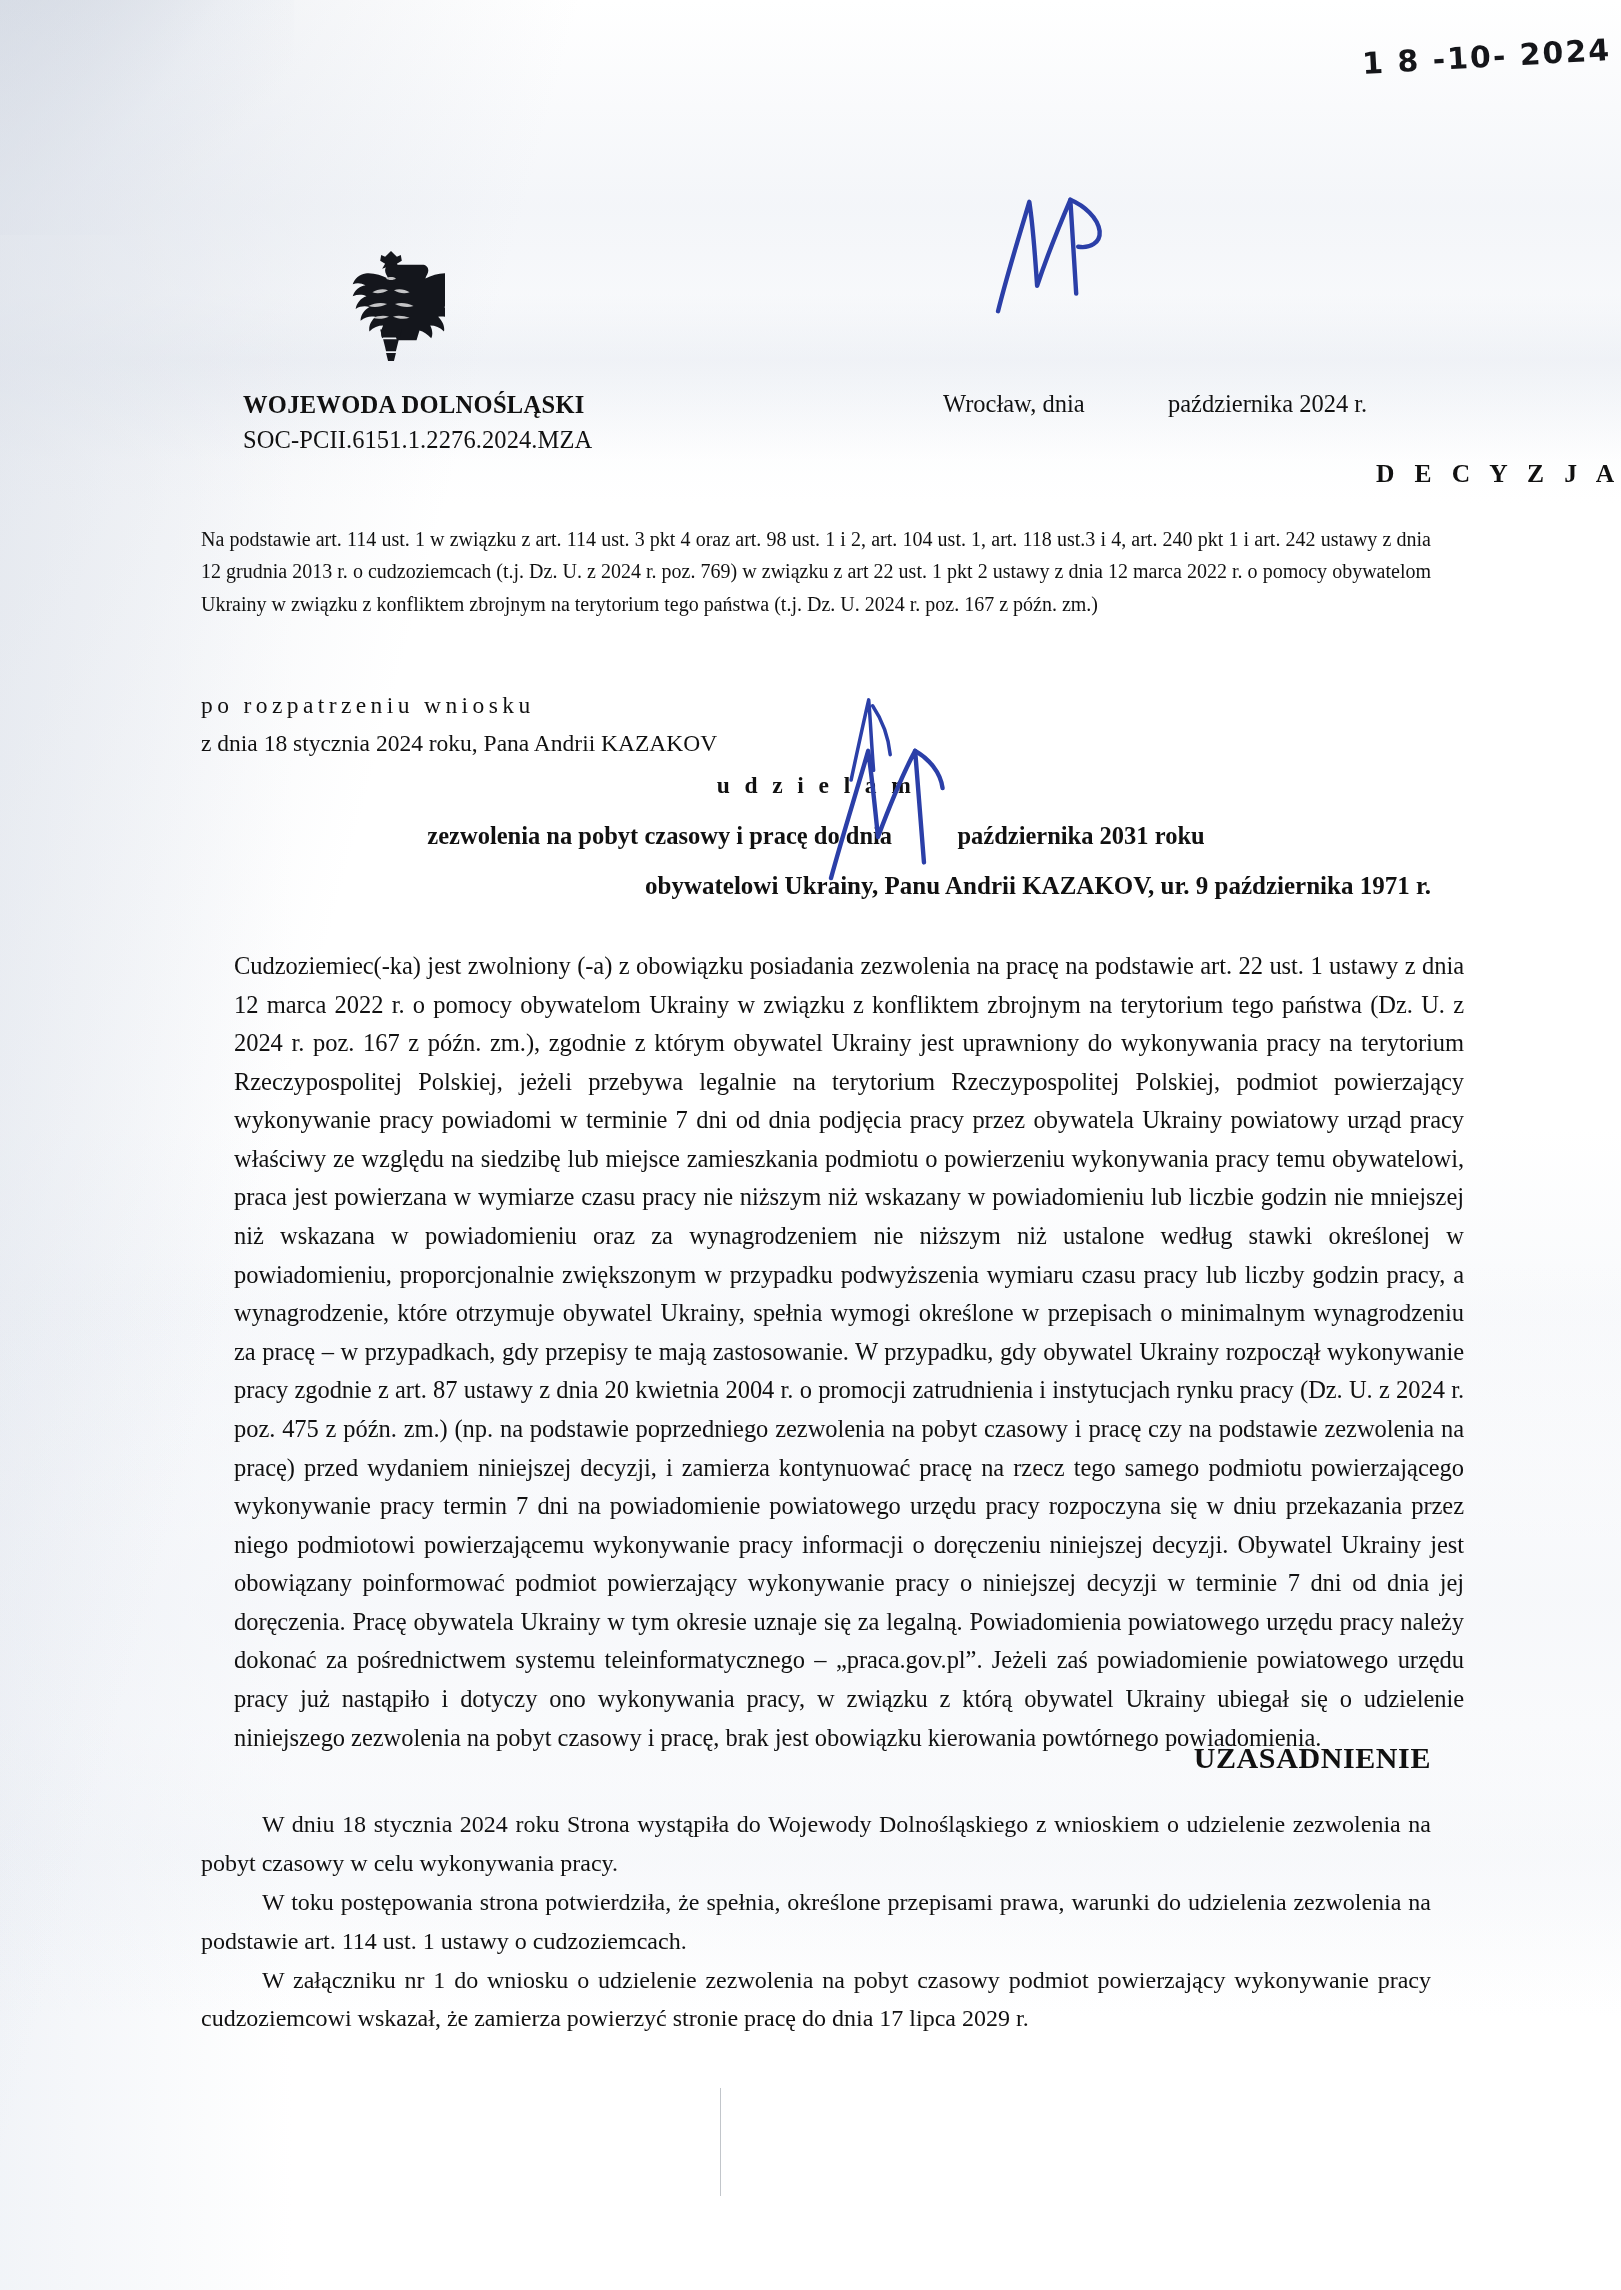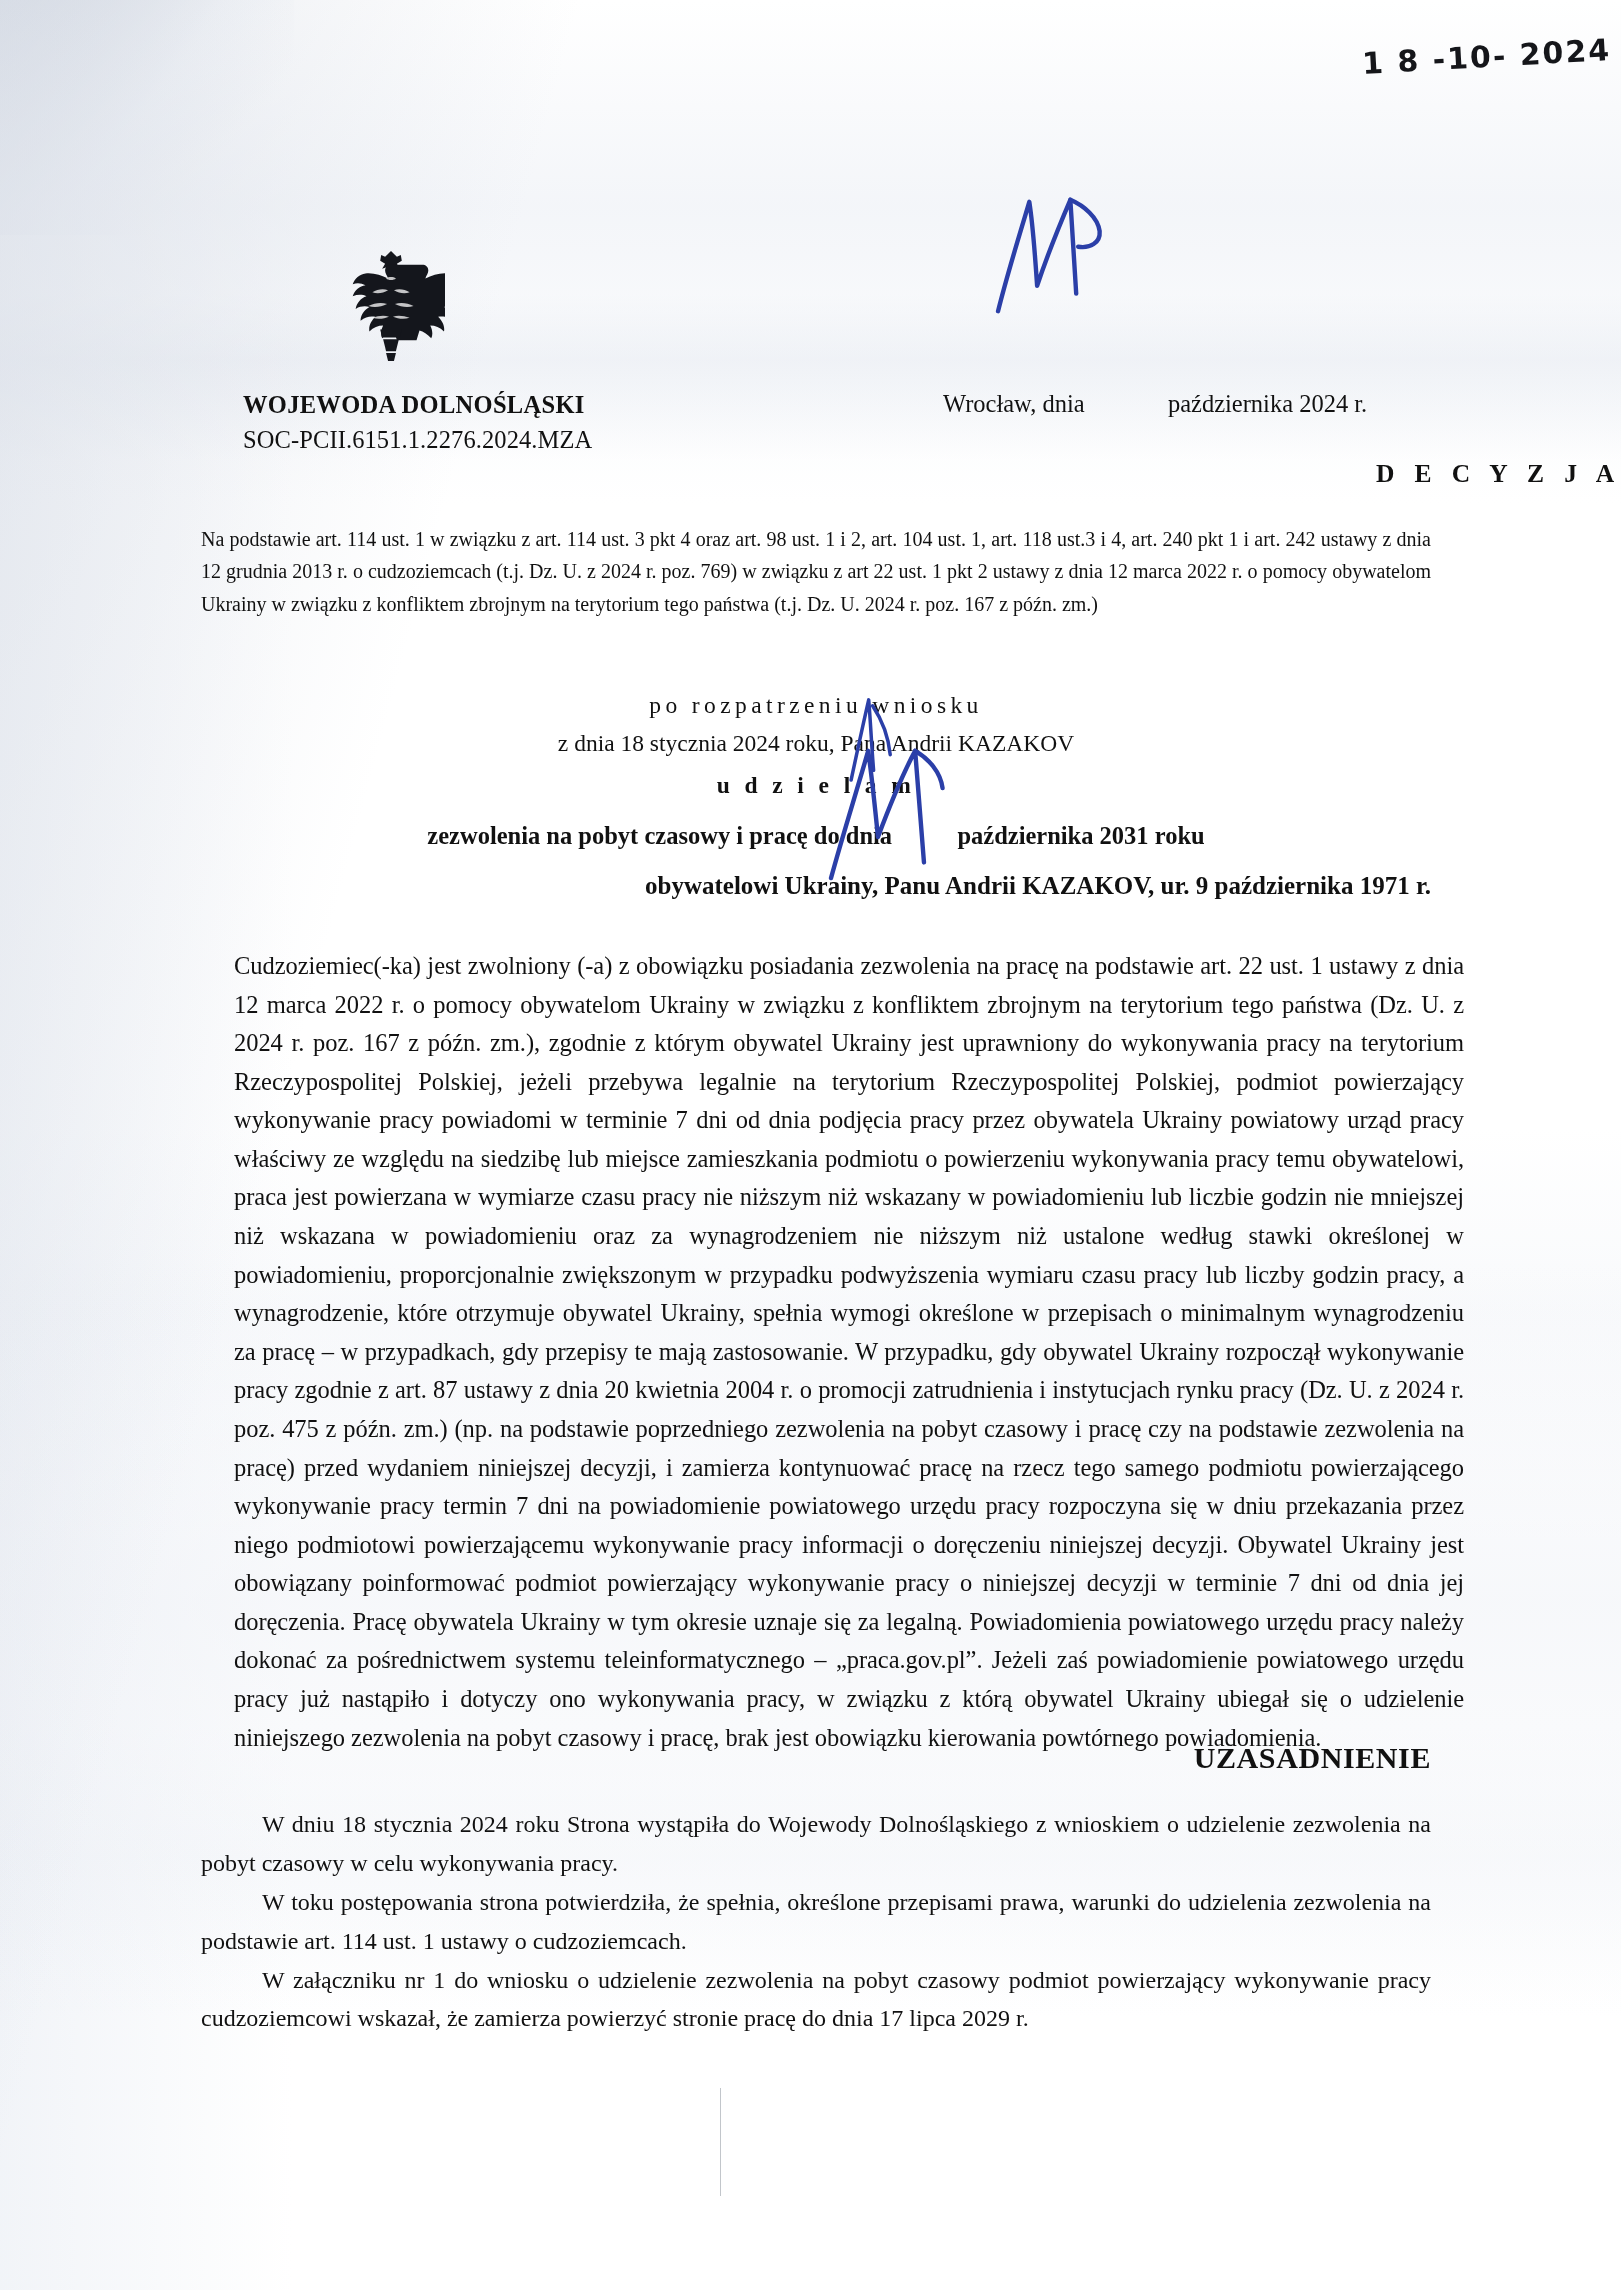--- a/index.html
+++ b/index.html
@@ -135,21 +135,21 @@
   .legal-basis {
     top: 523px;
     font-size: 20px;
     line-height: 1.62;
     text-align: justify;
     text-align-last: left;
   }
 
   .after-review {
     top: 686px;
-    text-align: center;
+    text-align: left;
     font-size: 23.5px;
     line-height: 1.62;
   }
   .spaced {
     letter-spacing: 4.4px;
     font-size: 23.5px;
   }
 
   .grant-block {
     top: 766px;

